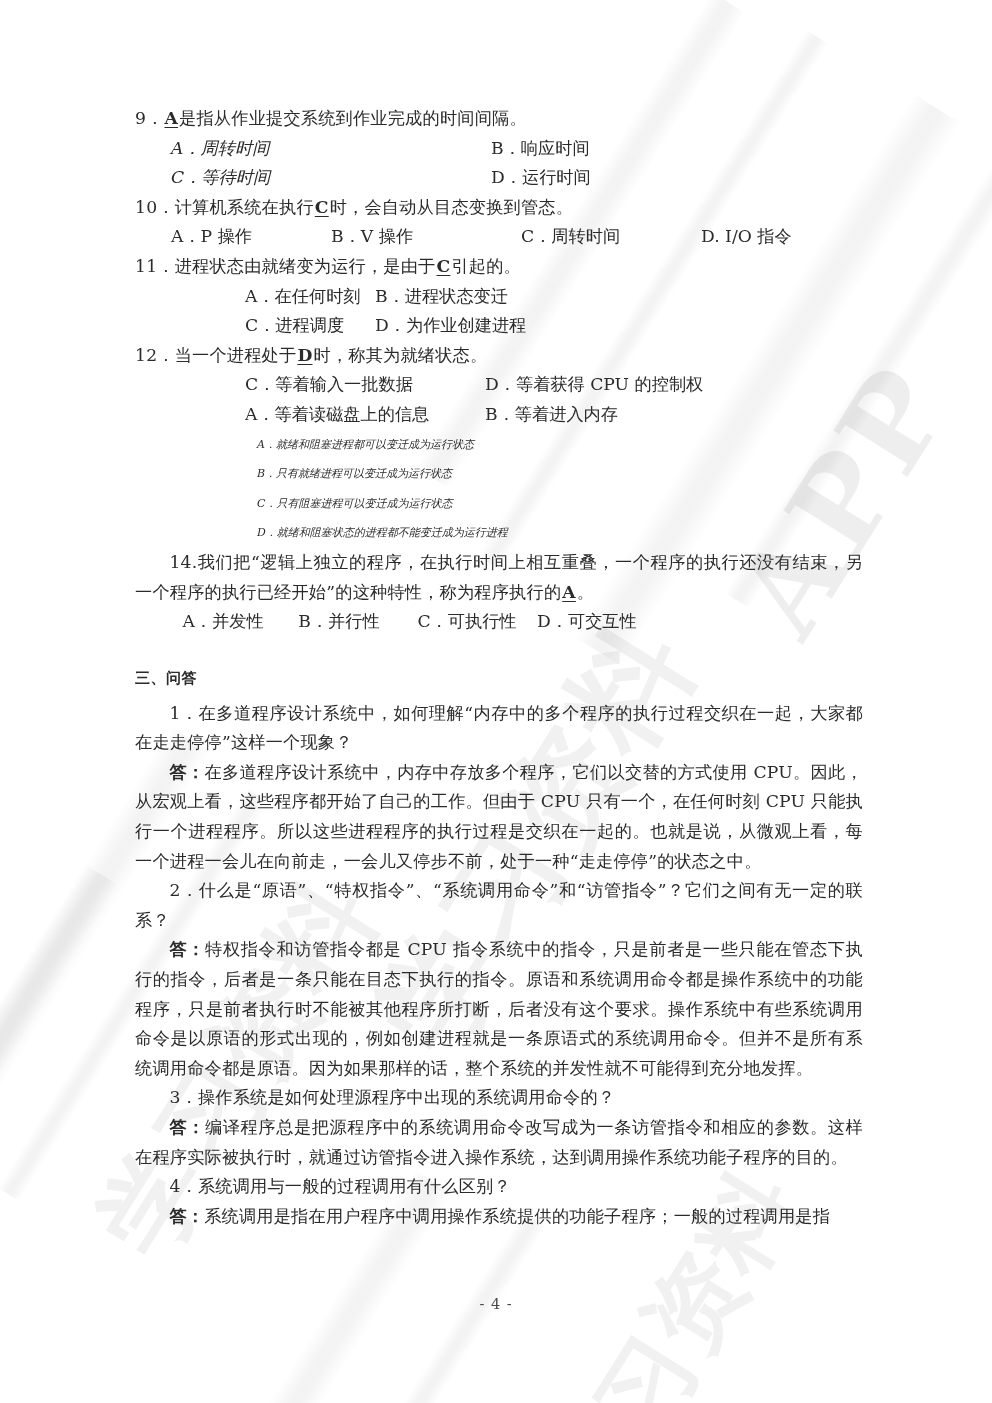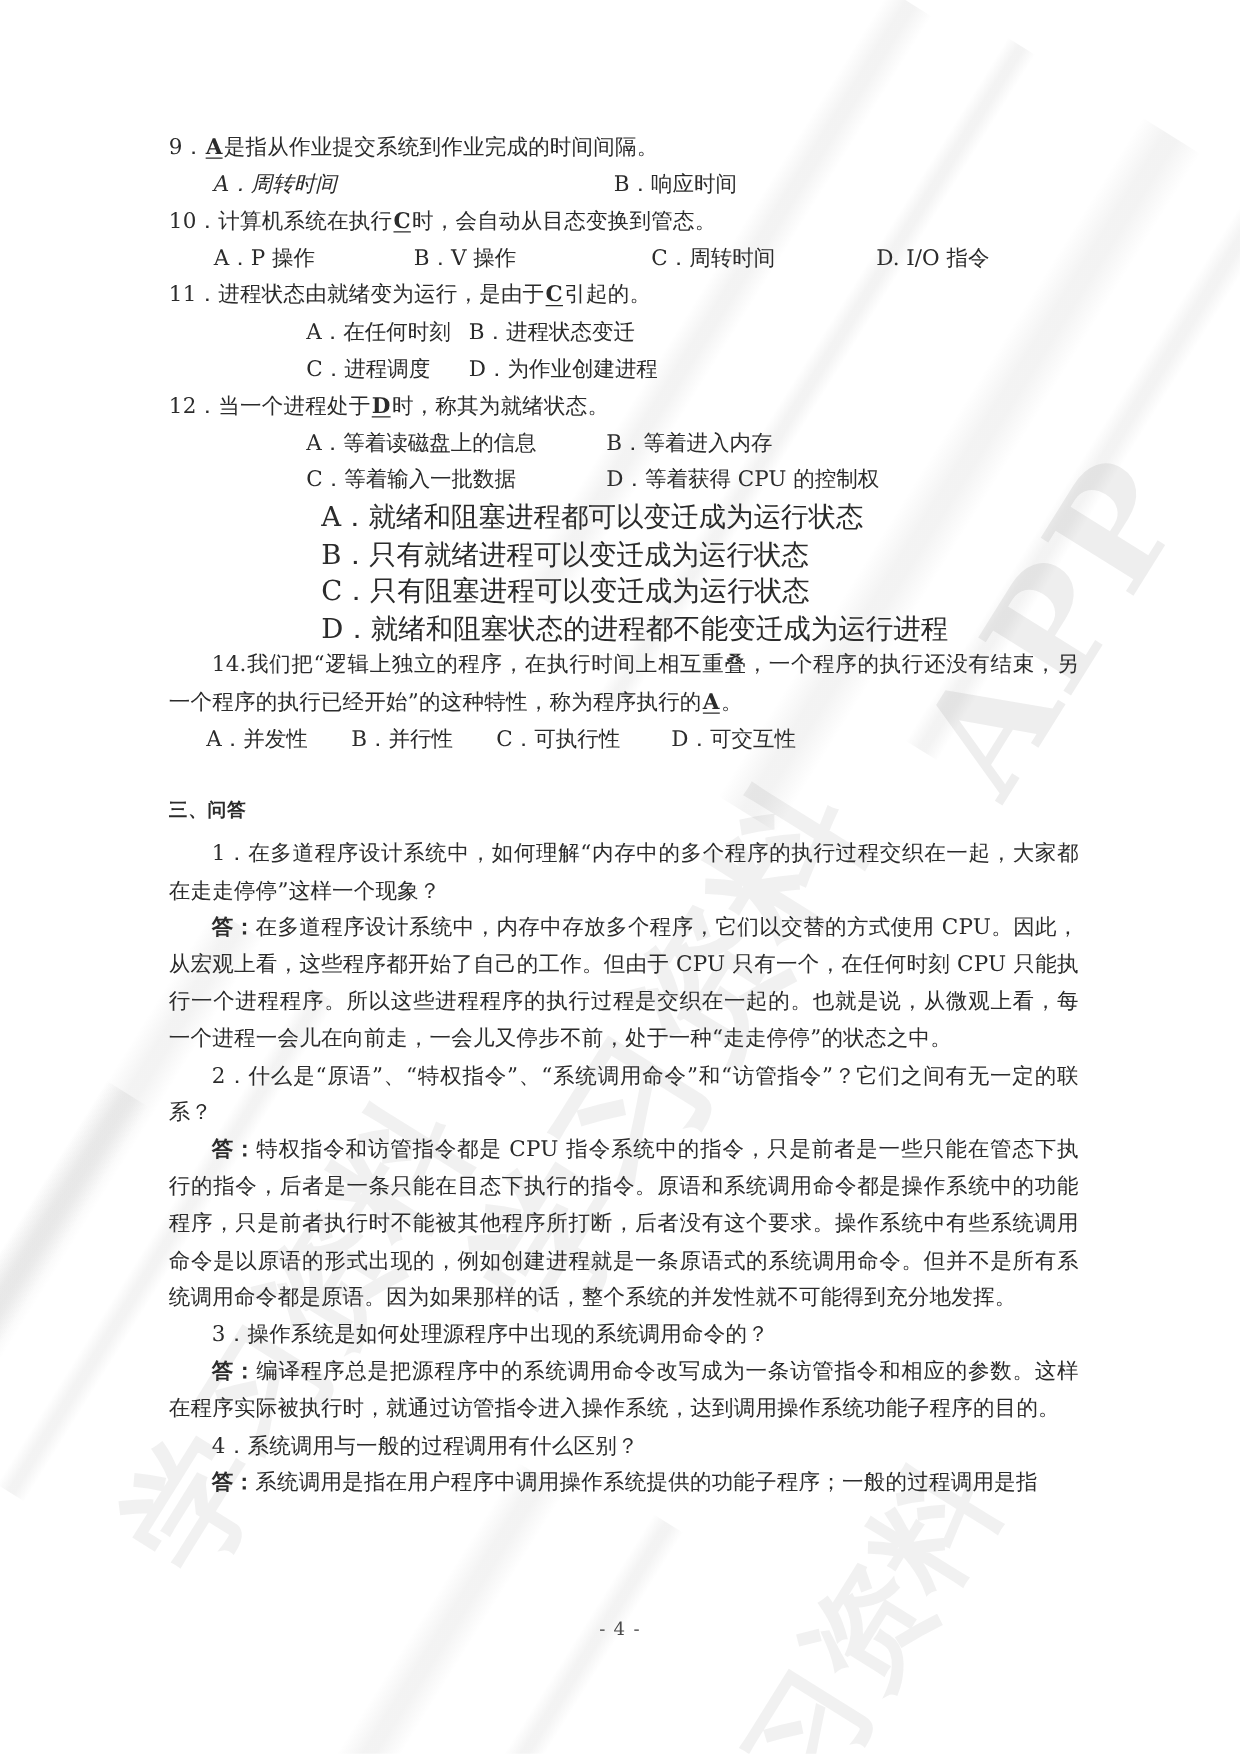--- a/index.html
+++ b/index.html
@@ -71,38 +71,38 @@
 
   
   .choices {
     display: flex;
     font-size: 17.2px;
     line-height: 29.6px;
   }
   .choices.pad-a { padding-left: 76px; }
   .choices.pad-b { padding-left: 36px; }
   .choices.pad-c { padding-left: 110px; }
-  .choices.pad-e { padding-left: 30px; }
+  .choices.pad-e { padding-left: 30px; text-align: center; }
 
   .ch { white-space: nowrap; }
   .w130 { width: 130px; }
   .w160 { width: 160px; }
   .w190 { width: 190px; }
   .w240 { width: 240px; }
   .w320 { width: 320px; font-style: italic; }
   .w116 { width: 116px; }
 
   .blank {
     text-decoration: underline;
     text-underline-offset: 3px;
     font-weight: bold;
     padding: 0 1px;
   }
 
-  .stacked { font-size: 22px; line-height: 29.6px; }
+  .stacked { font-size: 11px; line-height: 29.6px; font-style: italic; }
   .stacked .row { white-space: nowrap; }
   .stacked.pad-f { padding-left: 122px; }
 
   h2.section {
     margin: 26px 0 6px 0;
     font-size: 15px;
     line-height: 30px;
     font-weight: bold;
     font-family: "DejaVu Sans", "Liberation Sans", sans-serif;
     letter-spacing: 0.5px;
@@ -146,20 +146,24 @@
 
 <div id="page">
   <div class="content">
 
 
     <p class="qblock"><span>9．</span><span class="blank">A</span><span>是指从作业提交系统到作业完成的时间间隔。</span></p>
     <div class="choices pad-b">
       <span class="ch w320">A．周转时间</span>
       <span class="ch">B．响应时间</span>
     </div>
+    <div class="choices pad-b">
+      <span class="ch w320">C．等待时间</span>
+      <span class="ch">D．运行时间</span>
+    </div>
 
     <p class="qblock"><span>10．</span><span>计算机系统在执行</span><span class="blank">C</span><span>时，会自动从目态变换到管态。</span></p>
     <div class="choices pad-b">
       <span class="ch w160">A．P 操作</span>
       <span class="ch w190">B．V 操作</span>
       <span class="ch w180" style="width:180px">C．周转时间</span>
       <span class="ch">D. I/O 指令</span>
     </div>
 
     <p class="qblock"><span>11．</span><span>进程状态由就绪变为运行，是由于</span><span class="blank">C</span><span>引起的。</span></p>
@@ -167,26 +171,26 @@
       <span class="ch w130">A．在任何时刻</span>
       <span class="ch">B．进程状态变迁</span>
     </div>
     <div class="choices pad-c">
       <span class="ch w130">C．进程调度</span>
       <span class="ch">D．为作业创建进程</span>
     </div>
 
     <p class="qblock"><span>12．</span><span>当一个进程处于</span><span class="blank">D</span><span>时，称其为就绪状态。</span></p>
     <div class="choices pad-c">
+      <span class="ch w240">C．等着输入一批数据</span>
+      <span class="ch">D．等着获得 CPU 的控制权</span>
+    </div>
+    <div class="choices pad-c">
       <span class="ch w240">A．等着读磁盘上的信息</span>
       <span class="ch">B．等着进入内存</span>
-    </div>
-    <div class="choices pad-c">
-      <span class="ch w240">C．等着输入一批数据</span>
-      <span class="ch">D．等着获得 CPU 的控制权</span>
     </div>
 
     <div class="stacked pad-f">
       <div class="row">A．就绪和阻塞进程都可以变迁成为运行状态</div>
       <div class="row">B．只有就绪进程可以变迁成为运行状态</div>
       <div class="row">C．只有阻塞进程可以变迁成为运行状态</div>
       <div class="row">D．就绪和阻塞状态的进程都不能变迁成为运行进程</div>
     </div>
 
     <p class="qblock ind2"><span>14.</span><span>我们把“逻辑上独立的程序，在执行时间上相互重叠，一个程序的执行还没有结束，另一个程序的执行已经开始”的这种特性，称为程序执行的</span><span class="blank">A</span><span>。</span></p>

